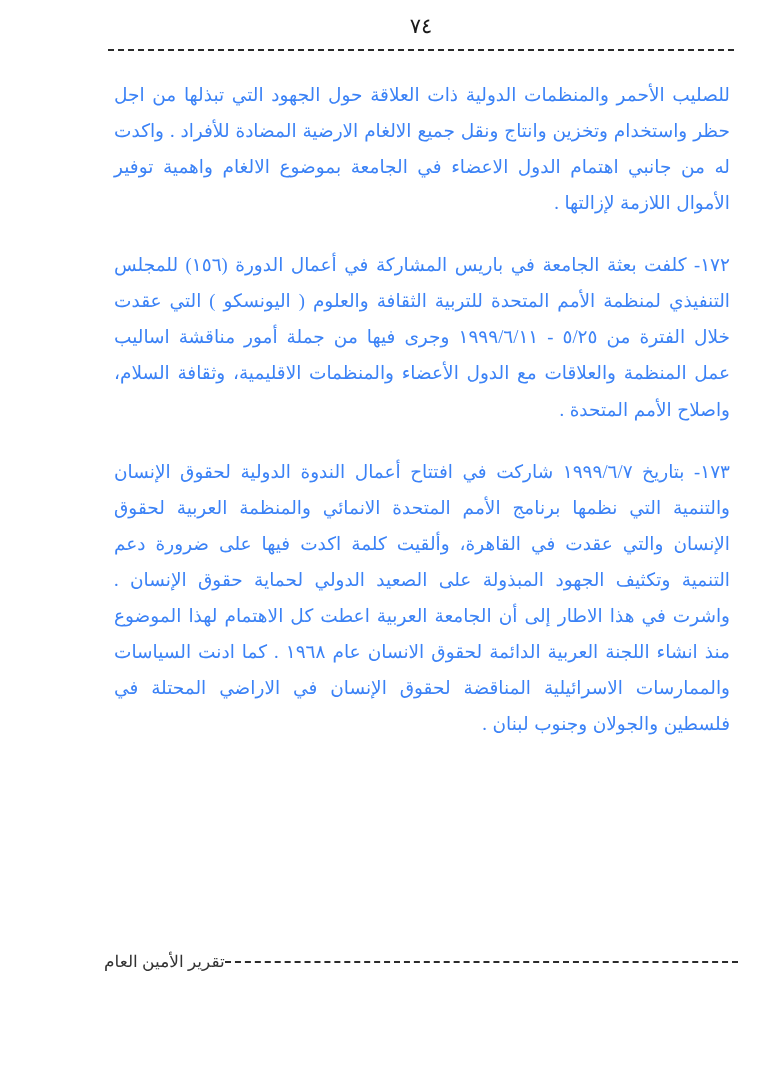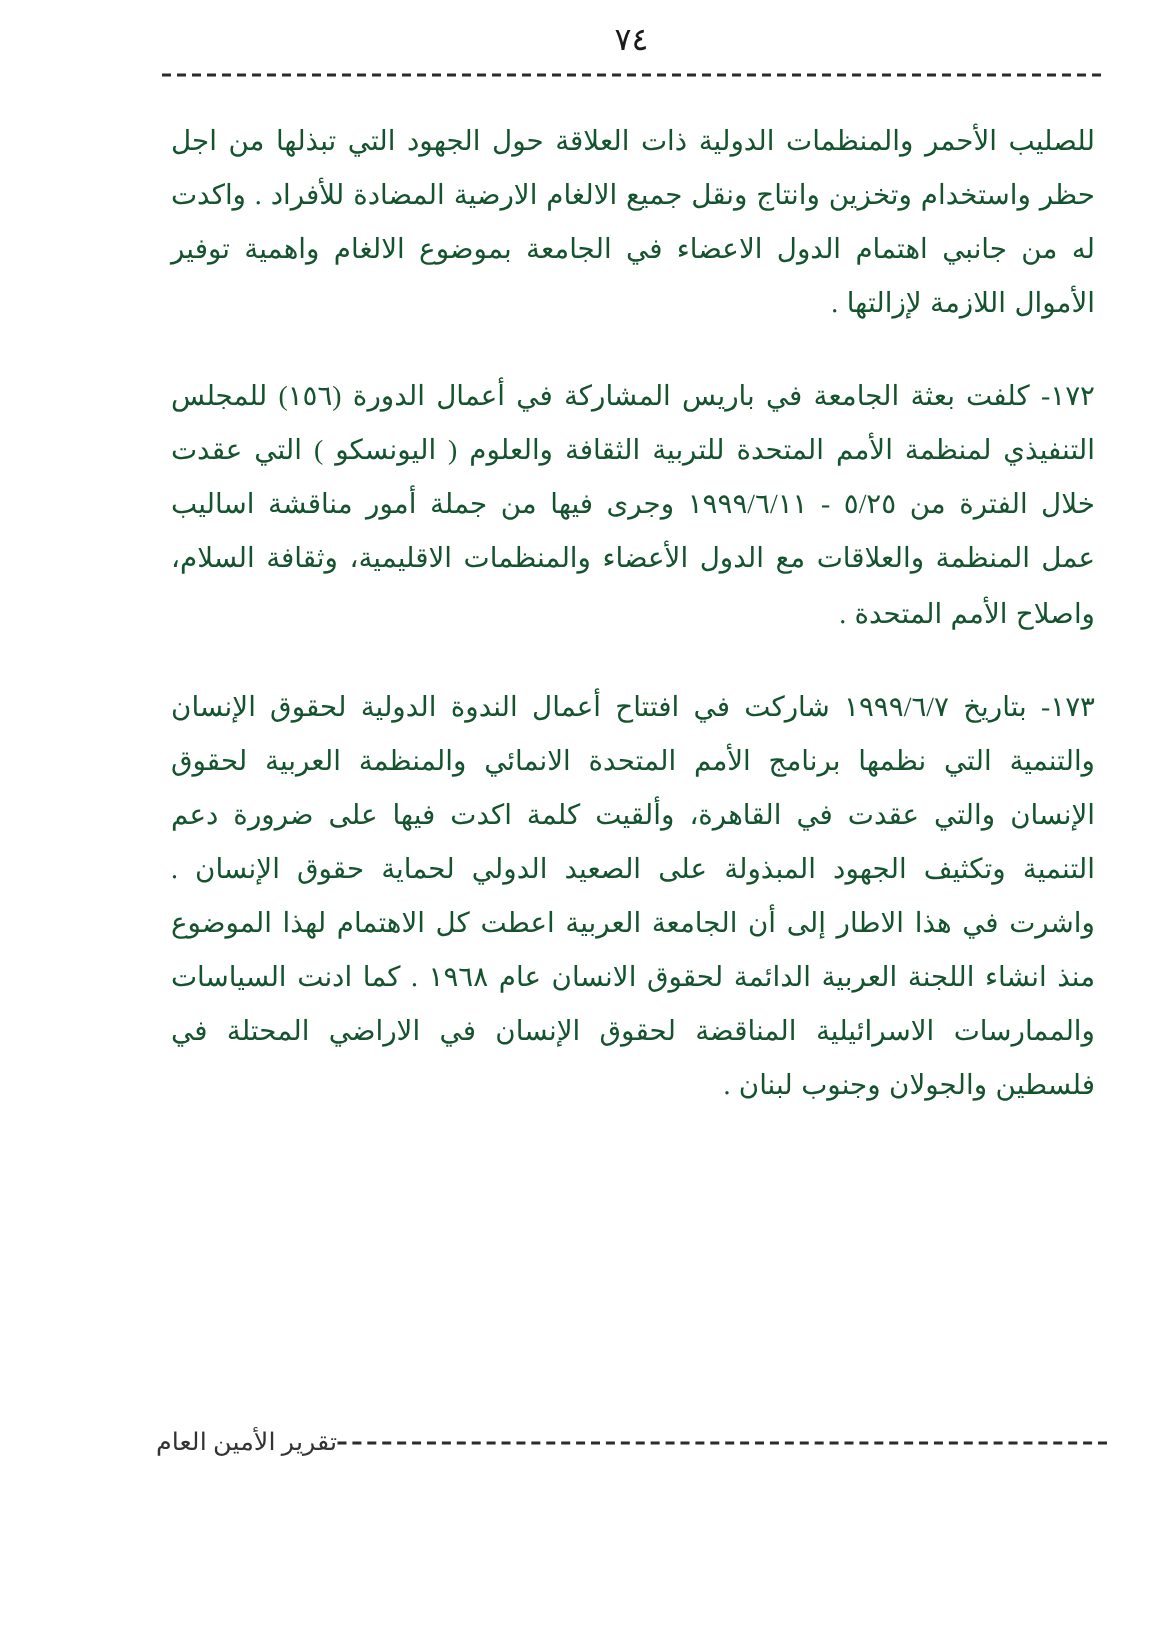--- a/index.html
+++ b/index.html
@@ -43,21 +43,21 @@
     padding: 26px 44px 0 46px;
     direction: rtl;
     text-align: justify;
   }
   p.para {
     margin: 0 0 26px 0;
     font-size: 18.5px;
     line-height: 1.95;
     text-align: justify;
     text-justify: inter-word;
-    color: #14532d;
+    color: #3b82f6;
     word-spacing: 1px;
   }
   p.para:last-child {
     margin-bottom: 0;
   }
   .num {
     white-space: nowrap;
     margin-top: 34px;
   }
   .footer-row {

